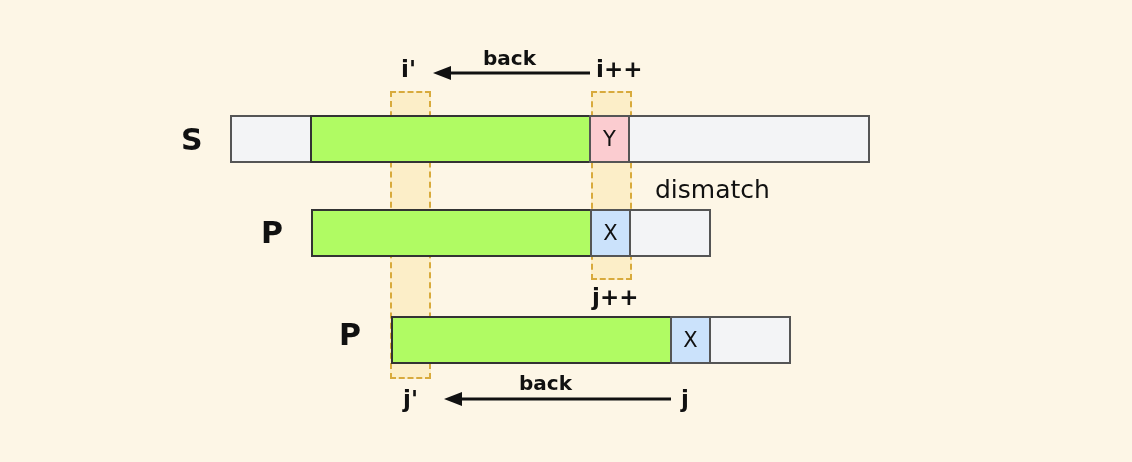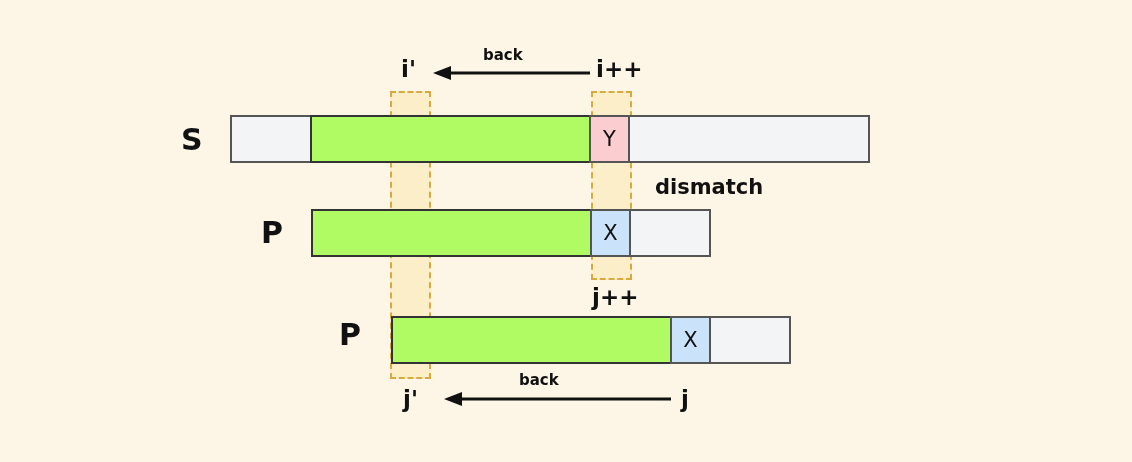--- a/index.html
+++ b/index.html
@@ -75,33 +75,33 @@
     white-space: nowrap;
   }
 
   
   .arrow-wrap {
     position: absolute;
     z-index: 4;
   }
   .arrow-label {
     position: absolute;
-    font-size: 15px;
+    font-size: 20px;
     font-weight: bold;
     color: #111111;
     z-index: 4;
     line-height: 1;
     white-space: nowrap;
   }
 
   
   .note {
     position: absolute;
-    font-size: 21px;
-    font-weight: bold;
+    font-size: 25px;
+    font-weight: normal;
     color: #111111;
     z-index: 4;
     line-height: 1;
     white-space: nowrap;
   }
 </style>
 </head>
 <body>
 
 <div id="stage">

